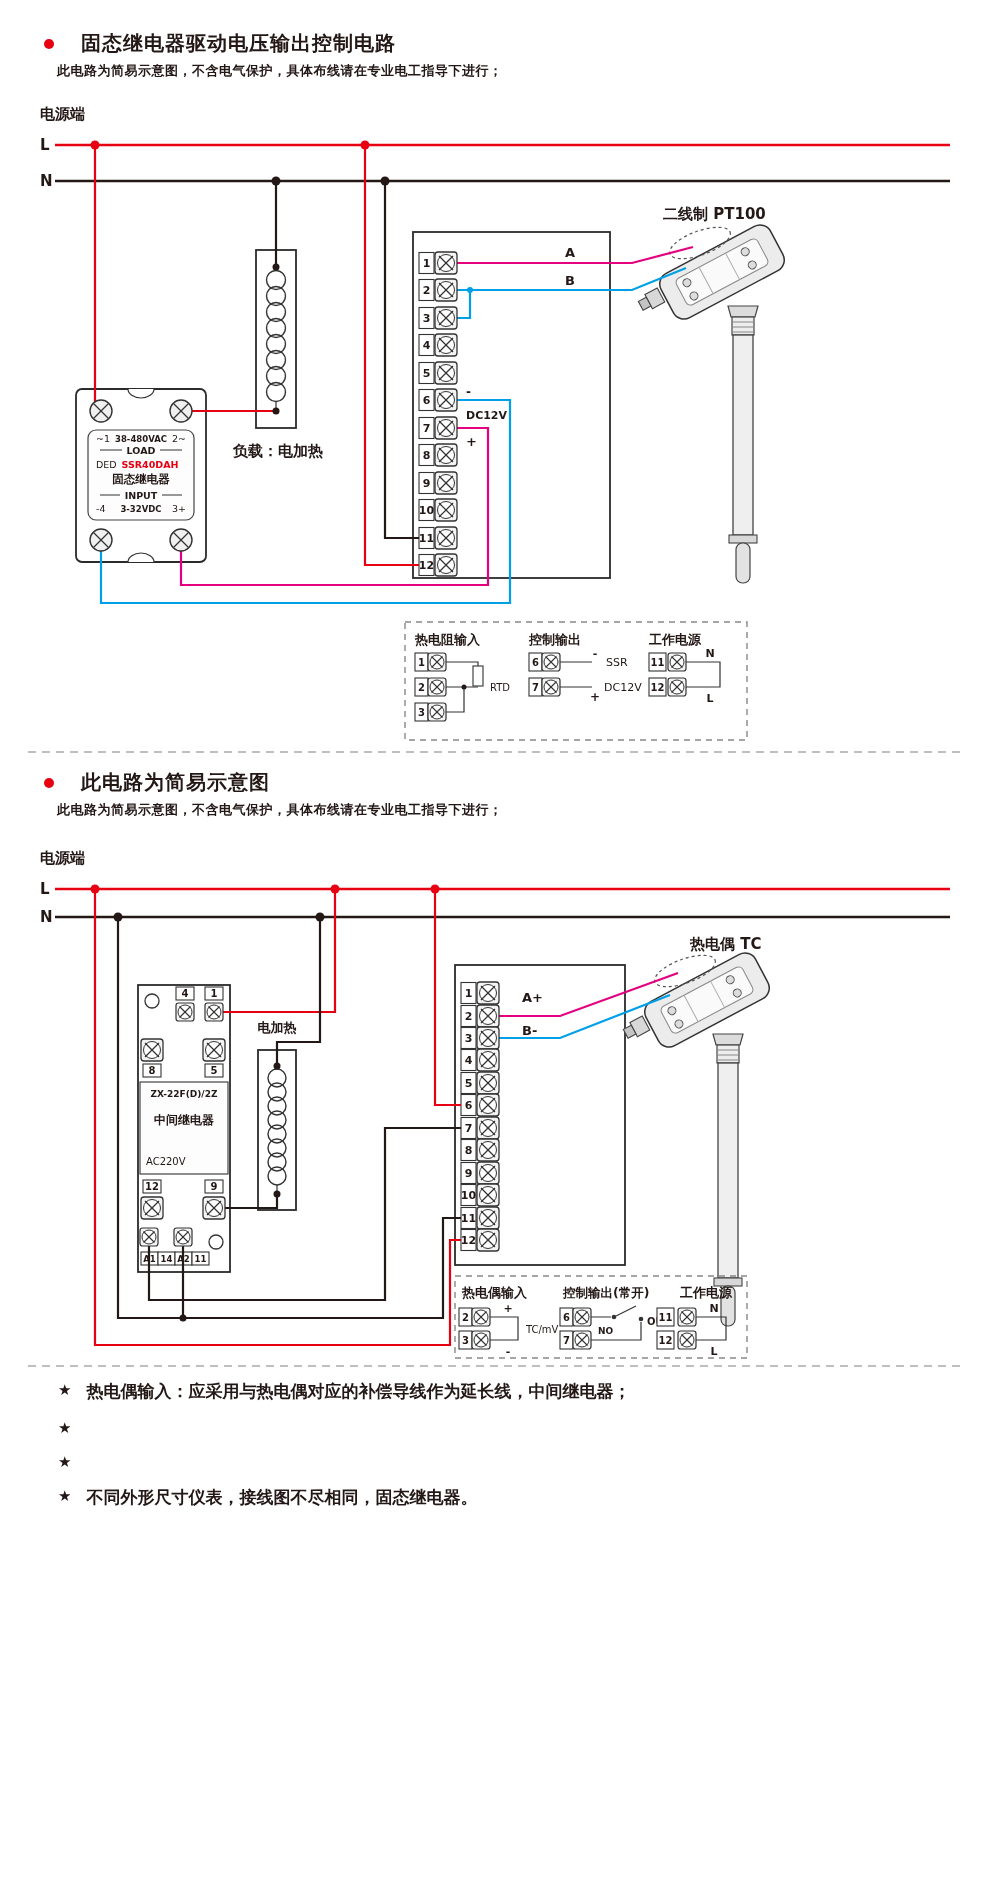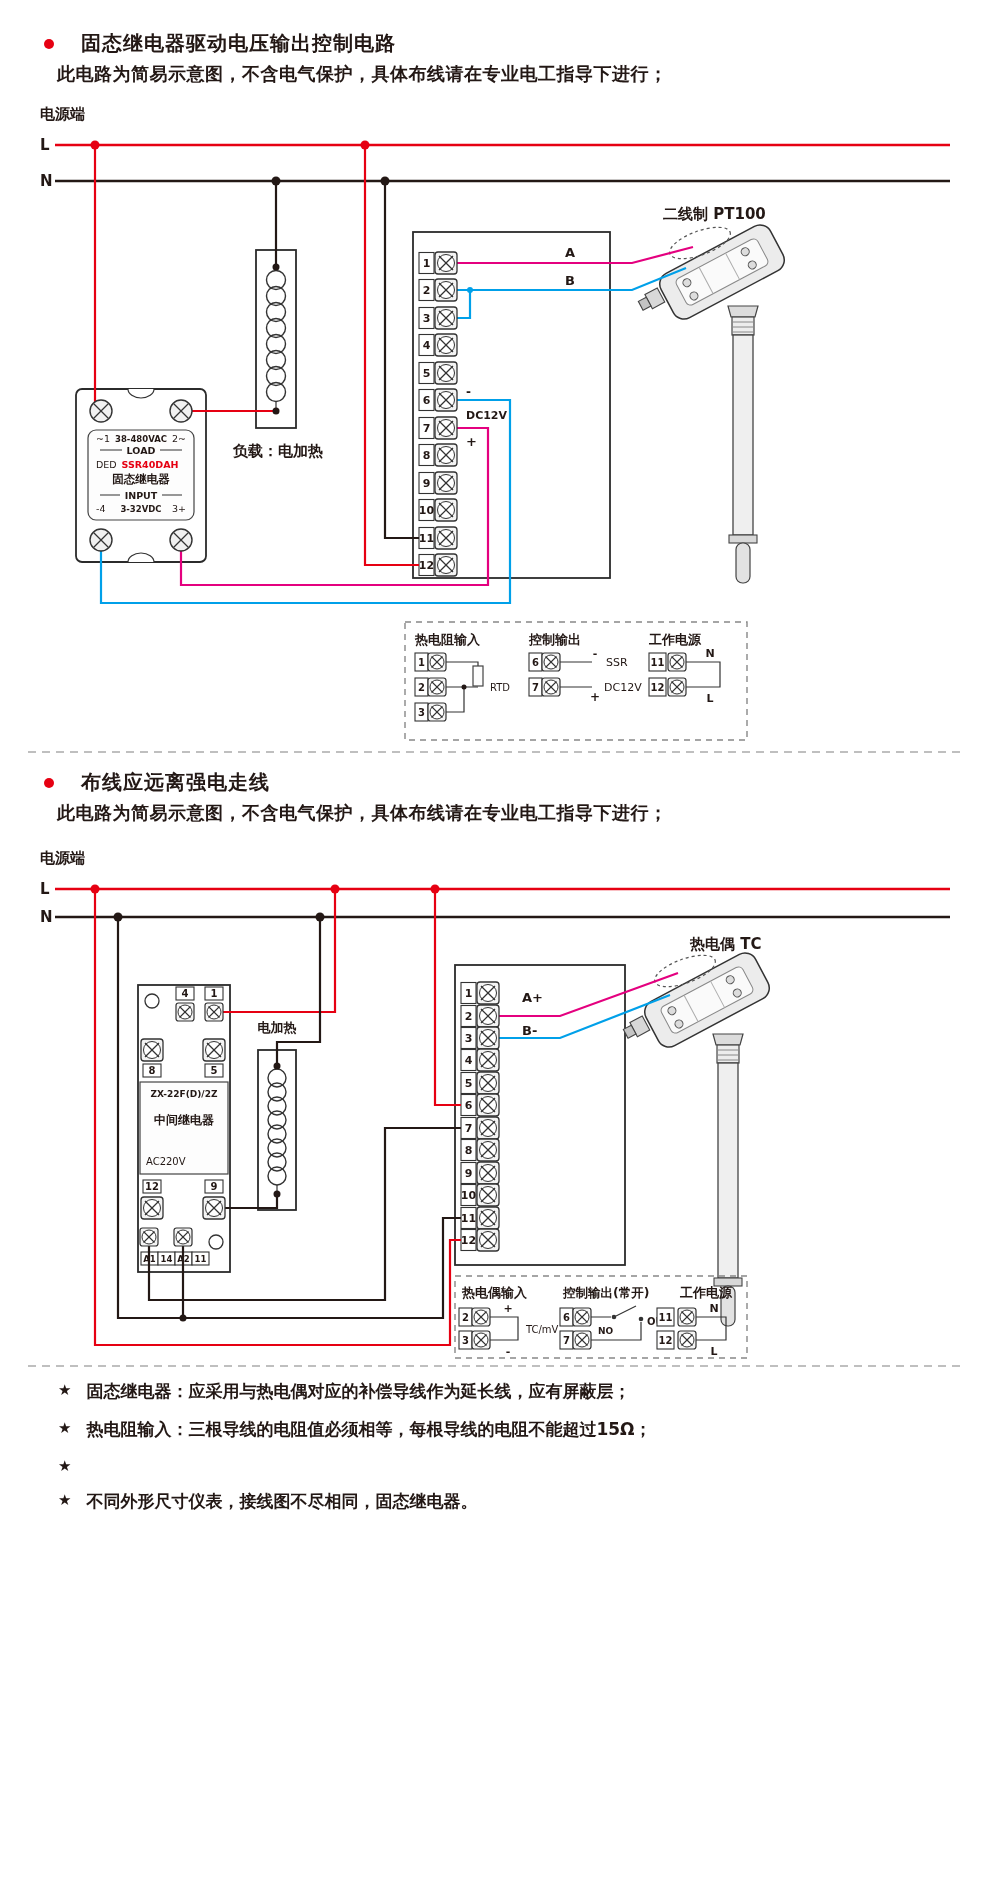--- a/index.html
+++ b/index.html
@@ -2,21 +2,21 @@
 <html><head>
 <meta charset="utf-8">
 <style>
   *{margin:0;padding:0;box-sizing:border-box}
   html,body{background:#fff}
   .page{position:relative;width:990px;height:1878px;background:#fff;overflow:hidden;
         font-family:"DejaVu Sans","Liberation Sans",sans-serif;color:#231815}
   .title-row{position:absolute;left:44px;display:flex;align-items:center;gap:27px}
   .bullet{width:10px;height:10px;border-radius:50%;background:#e60012;flex:0 0 auto}
   .title{font-size:20px;font-weight:700;letter-spacing:1px}
-  .subtitle{position:absolute;left:57px;font-size:18px;font-weight:600;letter-spacing:.5px}
+  .subtitle{position:absolute;left:57px;font-size:13px;font-weight:600;letter-spacing:.5px}
   .notes{position:absolute;left:58px;top:1380px;width:880px}
   .note{display:flex;align-items:flex-start;gap:15px;margin-bottom:15px;font-size:17px;font-weight:600}
   .note .star{font-size:15px;padding-top:1px}
   svg.diagram{position:absolute;left:0;top:0}
   
   text{fill:#231815}
   .tn{font-size:11px;font-weight:600;text-anchor:middle}
   .tns{font-size:10px;font-weight:600;text-anchor:middle}
   .txs{font-size:8.5px;font-weight:600;text-anchor:middle}
   .pw{font-size:15px;font-weight:600}
@@ -523,32 +523,31 @@
   </svg>
 
   <div class="title-row" style="top:30px">
     <span class="bullet"></span>
     <span class="title">固态继电器驱动电压输出控制电路</span>
   </div>
   <div class="subtitle" style="top:62px">此电路为简易示意图，不含电气保护，具体布线请在专业电工指导下进行；</div>
 
   <div class="title-row" style="top:769px">
     <span class="bullet"></span>
-    <span class="title">布线应远离强电走线</span>
+    <span class="title">此电路为简易示意图</span>
   </div>
   <div class="subtitle" style="top:801px">此电路为简易示意图，不含电气保护，具体布线请在专业电工指导下进行；</div>
 
   <div class="notes">
     <div class="note">
       <span class="star">★</span>
-      <span>固态继电器：应采用与热电偶对应的补偿导线作为延长线，应有屏蔽层；</span>
+      <span>热电偶输入：应采用与热电偶对应的补偿导线作为延长线，中间继电器；</span>
     </div>
     <div class="note">
       <span class="star">★</span>
-      <span>热电阻输入：三根导线的电阻值必须相等，每根导线的电阻不能超过15Ω；</span>
     </div>
     <div class="note">
       <span class="star">★</span>
     </div>
     <div class="note">
       <span class="star">★</span>
       <span>不同外形尺寸仪表，接线图不尽相同，固态继电器。</span>
     </div>
   </div>
 

